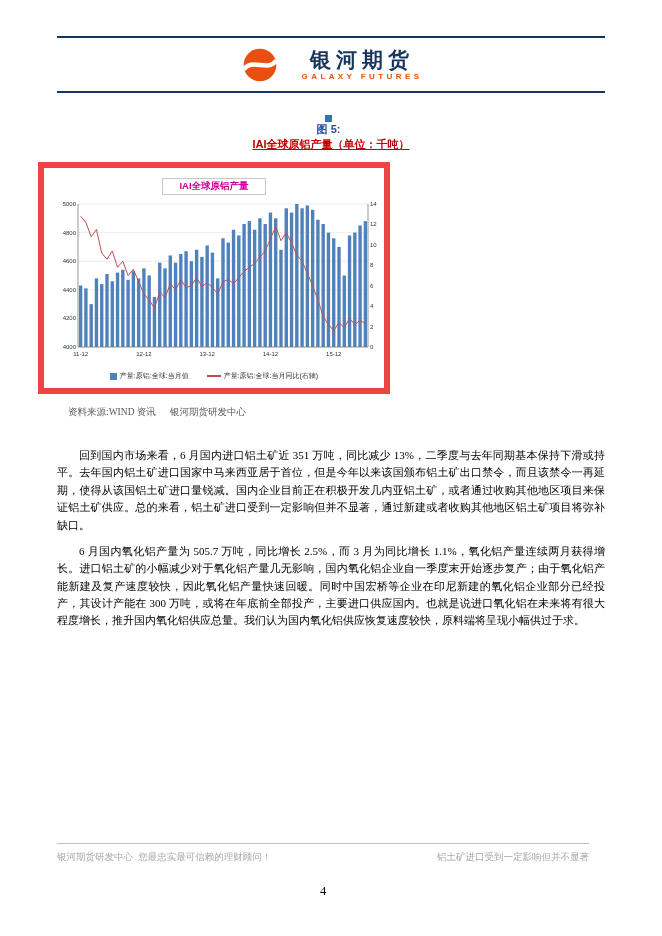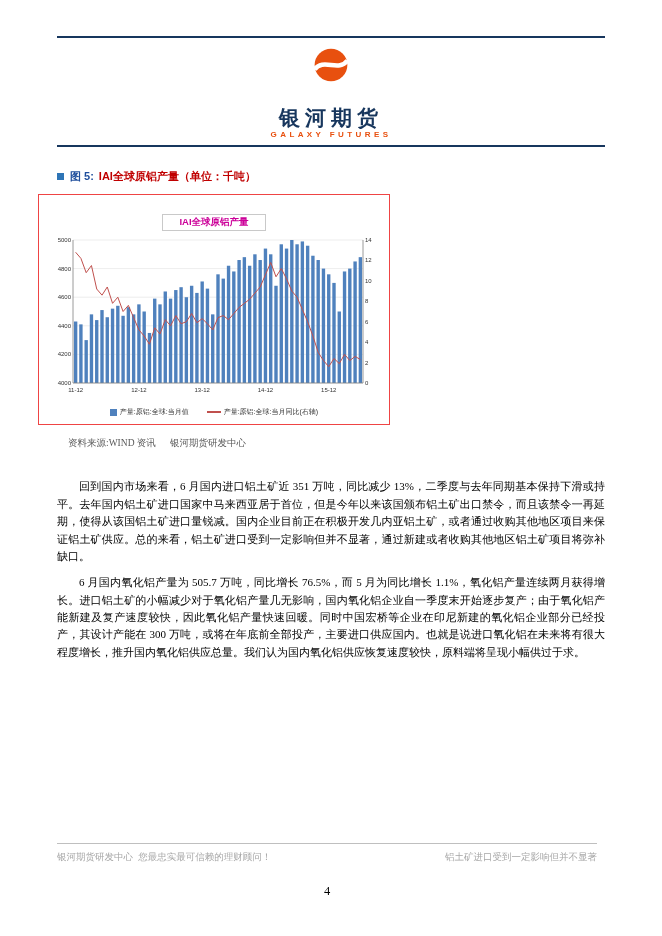--- a/index.html
+++ b/index.html
@@ -8,48 +8,48 @@
     position: relative;
     width: 662px; height: 936px;
     margin: 0 auto;
     background: #ffffff;
     font-family: "Liberation Serif", serif;
     overflow: hidden;
   }
   
   .header { padding-top: 36px; }
   .rule { height: 2px; background: #17365d; margin: 0 57px; }
-  .logo { display: flex; justify-content: center; align-items: center; gap: 22px; padding: 7px 0 6px; flex-direction: column; }
+  .logo { display: flex; justify-content: center; align-items: center; gap: 22px; padding: 7px 0 6px; }
   .logo-icon svg { display: block; }
   .logo-text { display: flex; flex-direction: column; align-items: center; line-height: 1.05; }
   .brand-cn {
     font-family: "Liberation Sans", sans-serif;
     font-weight: bold; font-size: 21px; color: #17365d; letter-spacing: 5px;
   }
   .brand-en {
     font-family: Liberation Sans, sans-serif;
     font-weight: bold; font-size: 8px; color: #e8500f; letter-spacing: 3.4px; margin-top: 2px;
   }
   
   .fig-caption {
     margin: 22px 57px 10px;
     font-family: "Liberation Sans", sans-serif;
     font-size: 11px; font-weight: bold;
-    display: flex; align-items: center;
+    display: flex; align-items: center; flex-direction: column;
   }
   .bullet { width: 7px; height: 7px; background: #2e75b6; display: inline-block; margin-right: 6px; }
   .fig-label { color: #1f4e9c; margin-right: 5px; white-space: pre; }
-  .fig-title { color: #c00000; }
+  .fig-title { color: #c00000; text-decoration: underline; }
   
   .chart-box {
     margin-left: 38px;
     width: 352px;
-    border: 1px solid #ef4444;
+    border: 6px solid #ef4444;
     background: #ffffff;
-    padding: 16px 4px 4px;
+    padding: 7px 4px 4px;
   }
   .chart-title-wrap { text-align: center; margin-bottom: 2px; }
   .chart-title {
     display: inline-block;
     font-family: "Liberation Sans", sans-serif;
     font-size: 9.5px; font-weight: bold; color: #cc0099;
     border: 1px solid #c9c9c9; padding: 1px 16px; background: #fff;
   }
   #chart-svg { display: block; margin: 0 auto; }
   .legend {
@@ -66,21 +66,21 @@
     font-size: 9.5px; color: #595959; white-space: pre;
   }
   
   .body-text {
     margin: 28px 57px 0;
     font-size: 11px; line-height: 1.58; color: #000;
     text-align: justify;
   }
   .body-text p { margin: 0 0 9px; text-indent: 2em; }
   
-  .footer { position: absolute; top: 843px; left: 0; right: 8px; }
+  .footer { position: absolute; top: 843px; left: 0; right: 16px; }
   .footer-rule { height: 1px; background: #bfbfbf; margin: 0 57px; }
   .footer-row {
     display: flex; justify-content: space-between;
     margin: 7px 57px 0;
     font-family: "Liberation Sans", sans-serif;
     font-size: 9.5px; color: #a6a6a6; white-space: pre;
   }
   .page-number { text-align: center; margin-top: 20px; font-size: 12.5px; color: #000; }
 </style>
 </head>
@@ -211,21 +211,21 @@
         <span class="swatch line"></span>
         <span>产量:原铝:全球:当月同比(右轴)</span>
       </span>
     </div>
   </div>
 
   <div class="source">资料来源:WIND 资讯      银河期货研发中心</div>
 
   <div class="body-text">
     <p>回到国内市场来看，6 月国内进口铝土矿近 351 万吨，同比减少 13%，二季度与去年同期基本保持下滑或持平。去年国内铝土矿进口国家中马来西亚居于首位，但是今年以来该国颁布铝土矿出口禁令，而且该禁令一再延期，使得从该国铝土矿进口量锐减。国内企业目前正在积极开发几内亚铝土矿，或者通过收购其他地区项目来保证铝土矿供应。总的来看，铝土矿进口受到一定影响但并不显著，通过新建或者收购其他地区铝土矿项目将弥补缺口。</p>
-    <p>6 月国内氧化铝产量为 505.7 万吨，同比增长 76.5%，而 5 月为同比增长 1.1%，氧化铝产量连续两月获得增长。进口铝土矿的小幅减少对于氧化铝产量几无影响，国内氧化铝企业自一季度末开始逐步复产；由于氧化铝产能新建及复产速度较快，因此氧化铝产量快速回暖。同时中国宏桥等企业在印尼新建的氧化铝企业部分已经投产，其设计产能在 300 万吨，或将在年底前全部投产，主要进口供应国内。也就是说进口氧化铝在未来将有很大程度增长，推升国内氧化铝供应总量。我们认为国内氧化铝供应恢复速度较快，原料端将呈现小幅供过于求。</p>
+    <p>6 月国内氧化铝产量为 505.7 万吨，同比增长 2.5%，而 3 月为同比增长 1.1%，氧化铝产量连续两月获得增长。进口铝土矿的小幅减少对于氧化铝产量几无影响，国内氧化铝企业自一季度末开始逐步复产；由于氧化铝产能新建及复产速度较快，因此氧化铝产量快速回暖。同时中国宏桥等企业在印尼新建的氧化铝企业部分已经投产，其设计产能在 300 万吨，或将在年底前全部投产，主要进口供应国内。也就是说进口氧化铝在未来将有很大程度增长，推升国内氧化铝供应总量。我们认为国内氧化铝供应恢复速度较快，原料端将呈现小幅供过于求。</p>
   </div>
 
   <div class="footer">
     <div class="footer-rule"></div>
     <div class="footer-row">
       <span class="footer-left">银河期货研发中心  您最忠实最可信赖的理财顾问！</span>
       <span class="footer-right">铝土矿进口受到一定影响但并不显著</span>
     </div>
     <div class="page-number">4</div>
   </div>

